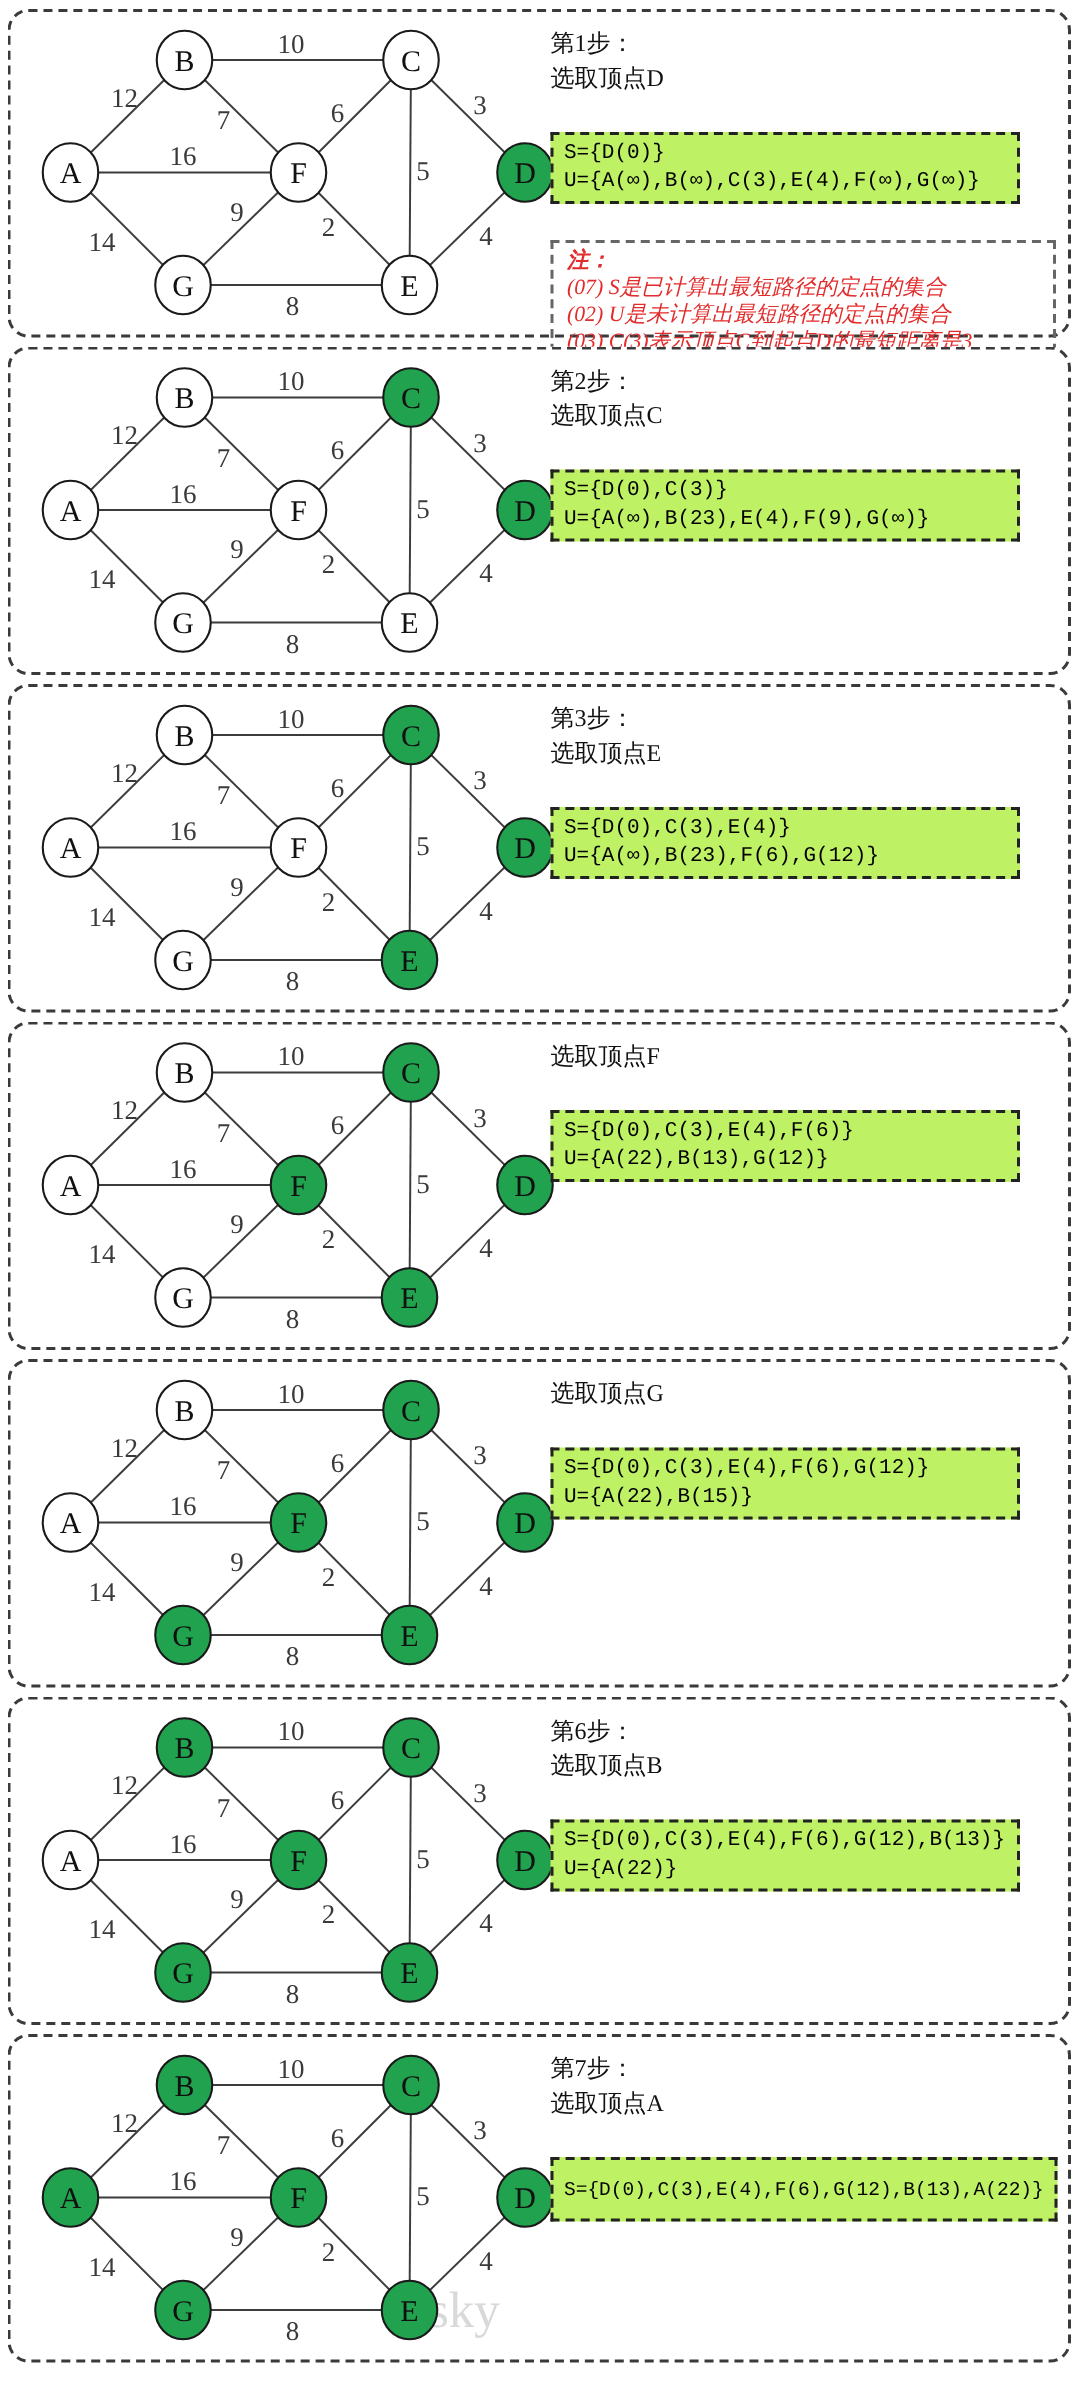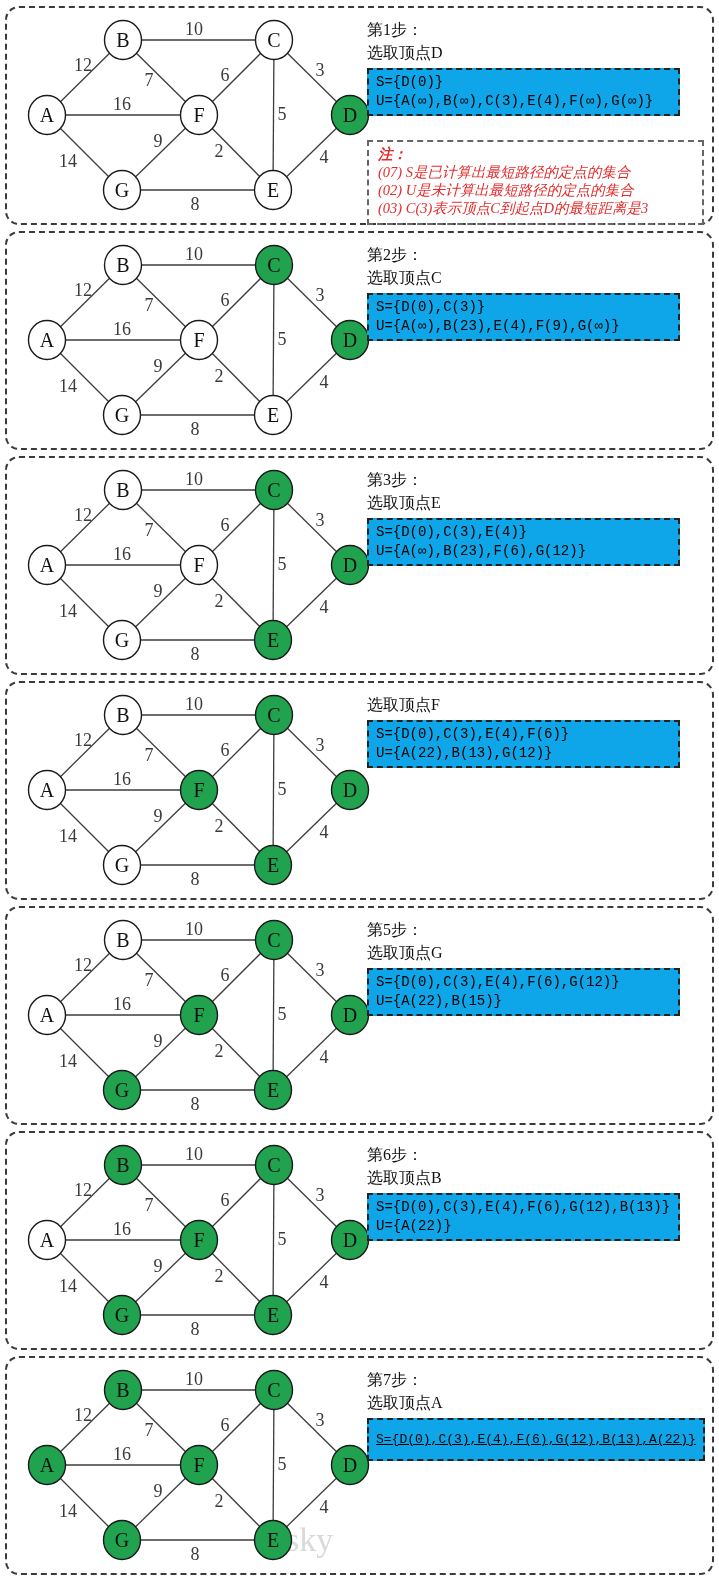--- a/index.html
+++ b/index.html
@@ -6,25 +6,25 @@
   body{width:719px;height:1588px;overflow:hidden;
        font-family:"Liberation Serif",serif;}
   .wrap{padding:6px 5px 0 5px;}
   .panel{position:relative;width:705px;height:215px;border:2px dashed #3a3a3a;
          border-radius:14px;margin-bottom:6px;background:#fff;box-sizing:content-box;}
   svg.graph{position:absolute;left:2px;top:0;width:368px;height:215px;}
   svg.graph text{font-family:"Liberation Serif",serif;}
   .side{position:absolute;left:360px;top:10px;right:8px;}
   .step-title,.step-action{font-size:16px;line-height:23px;color:#111;
       font-family:Liberation Serif, serif;}
-  .su-box{display:inline-block;min-width:295px;margin-top:4px;background:#0ea5e9;
+  .su-box{display:inline-block;min-width:295px;margin-top:24px;background:#bef264;
       border:2px dashed #222;padding:3px 7px;color:#000;
       font-family:"Liberation Mono","DejaVu Sans Mono",monospace;
       font-size:14px;line-height:19px;white-space:nowrap;}
-  .su-box.single{padding:10px 7px;font-size:13px;text-decoration:underline;}
+  .su-box.single{padding:10px 7px;font-size:13px;}
   .note-box{margin-top:24px;border:2px dashed #666;padding:3px 9px 6px 9px;
       color:#e32b2b;font-style:italic;font-family:"Liberation Serif",serif;
       font-size:14.5px;line-height:18px;}
   .note-title{font-weight:bold;}
 </style>
 </head>
 <body>
 
 <div class="wrap">
 
@@ -272,21 +272,20 @@
         <ellipse cx="341" cy="107" rx="18.5" ry="19.5" fill="#21a24e" stroke="#1a1a1a" stroke-width="1.4"></ellipse>
         <text x="341" y="114" text-anchor="middle" font-size="20" fill="#111111">D</text>
         <ellipse cx="264" cy="182" rx="18.5" ry="19.5" fill="#21a24e" stroke="#1a1a1a" stroke-width="1.4"></ellipse>
         <text x="264" y="189" text-anchor="middle" font-size="20" fill="#111111">E</text>
         <ellipse cx="190" cy="107" rx="18.5" ry="19.5" fill="#21a24e" stroke="#1a1a1a" stroke-width="1.4"></ellipse>
         <text x="190" y="114" text-anchor="middle" font-size="20" fill="#111111">F</text>
         <ellipse cx="113" cy="182" rx="18.5" ry="19.5" fill="#21a24e" stroke="#1a1a1a" stroke-width="1.4"></ellipse>
         <text x="113" y="189" text-anchor="middle" font-size="20" fill="#111111">G</text>
       </svg>
     <div class="side">
-      <div class="step-title">第5步：</div>
       <div class="step-action">选取顶点G</div>
       <div class="su-box">
         <div class="su-line">S={D(0),C(3),E(4),F(6),G(12)}</div>
         <div class="su-line">U={A(22),B(15)}</div>
       </div>
     </div>
   </section>
 
   <section class="panel">
     <svg class="graph" viewBox="0 0 368 215">

